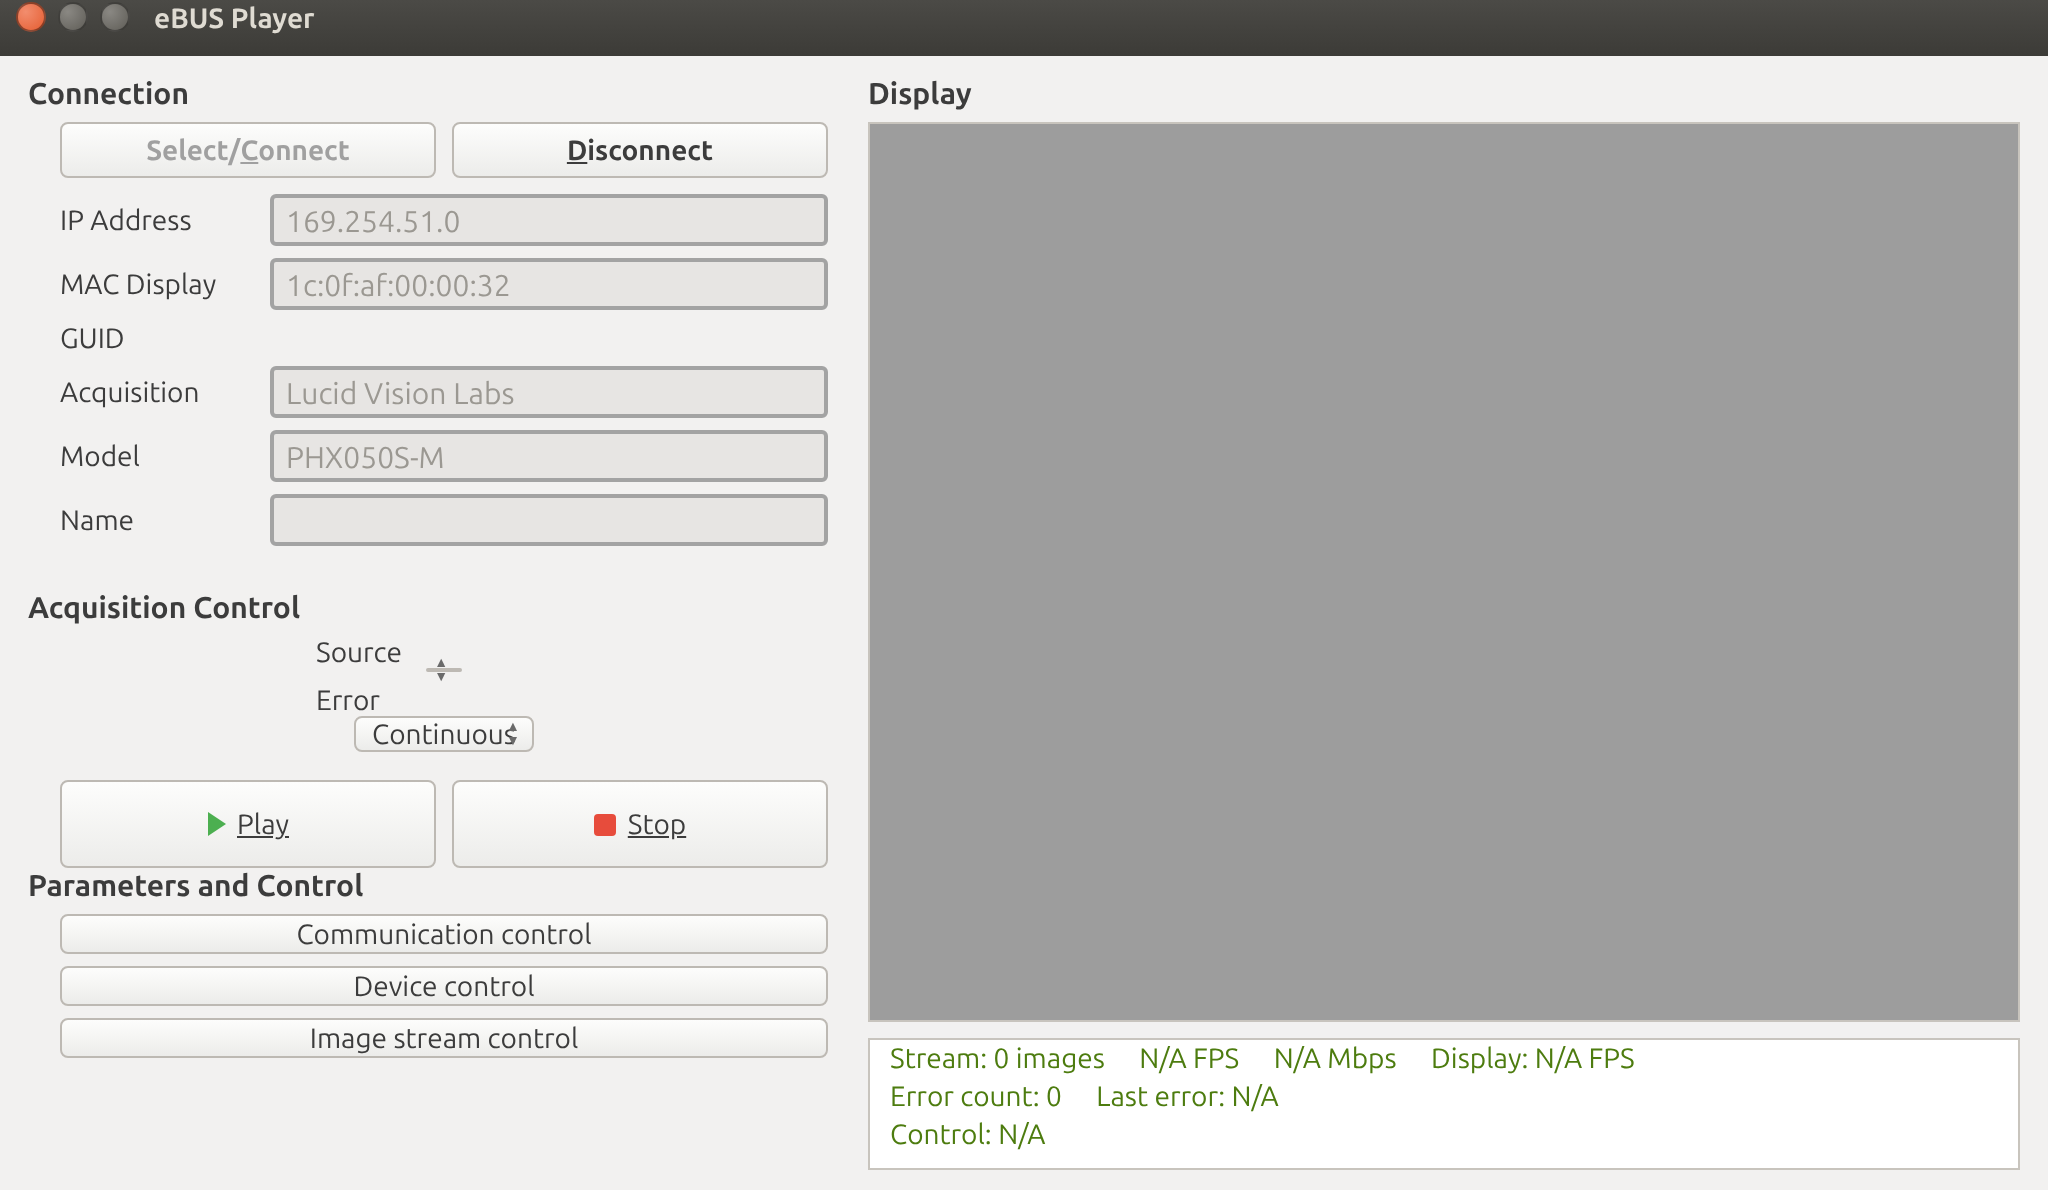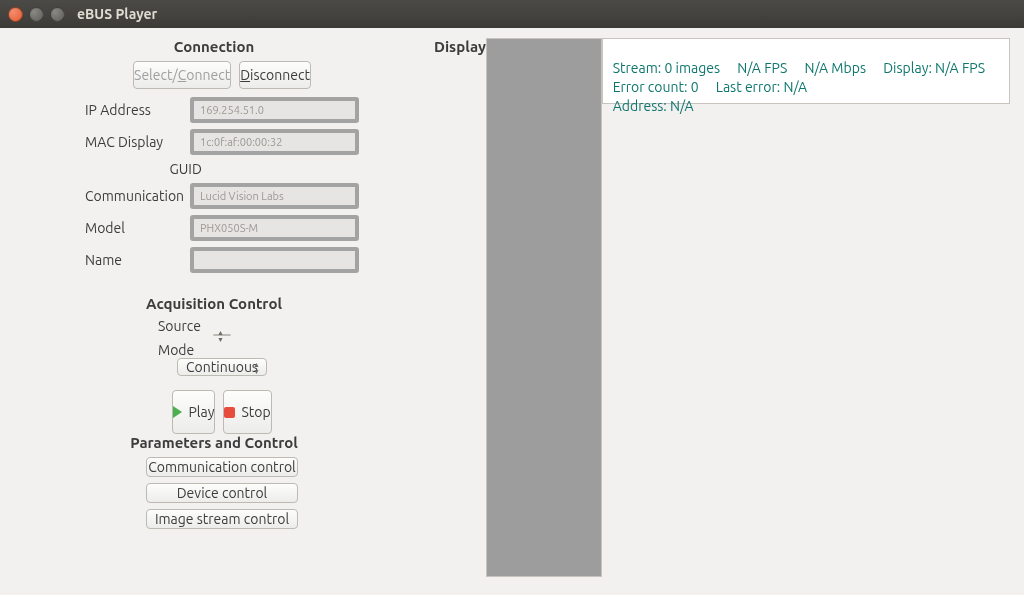--- a/index.html
+++ b/index.html
@@ -2,56 +2,56 @@
 <html><head>
   <meta charset="utf-8">
   <style>
     * { box-sizing: border-box; margin: 0; padding: 0; font-family: "Ubuntu", "Segoe UI", sans-serif; }
     body { background: #f2f1f0; color: #3c3c3c; font-size: 14px; width: 1024px; height: 595px; overflow: hidden; }
     
     .titlebar {
       height: 28px;
       background: linear-gradient(to bottom, #4b4a46, #3c3b37);
       display: flex;
-      align-items: center;
+      align-items: flex-start;
       padding: 1px 8px;
       gap: 6px;
     }
     .tb-btn {
       width: 15px; height: 15px; border-radius: 50%;
       border: 1px solid rgba(0,0,0,0.4);
     }
     .tb-close { background: radial-gradient(circle at 30% 30%, #f28d6e, #e55e32); }
     .tb-min, .tb-max { background: radial-gradient(circle at 30% 30%, #8a8883, #5f5d57); }
     .tb-title { color: #dfdbd2; font-weight: bold; font-size: 14px; margin-left: 6px; }
     
     .content { display: flex; padding: 10px 14px; gap: 20px; height: calc(595px - 28px); }
-    .left { width: 400px; display: flex; flex-direction: column; align-items: center; }
-    .right { flex: 1; display: flex; flex-direction: row; }
+    .left { width: 400px; display: flex; flex-direction: column; }
+    .right { flex: 1; display: flex; flex-direction: column; }
     
     .section-title { font-weight: bold; font-size: 15px; margin-bottom: 6px; color: #3c3c3c; }
     
-    .btn-row { display: flex; gap: 8px; margin-bottom: 8px; padding-left: 16px; }
+    .btn-row { display: flex; gap: 8px; margin-bottom: 8px; padding-left: 16px; font-weight: bold; }
     .btn {
       flex: 1; height: 28px;
       background: linear-gradient(to bottom, #fdfdfc, #ececea);
       border: 1px solid #bdb9b3; border-radius: 4px;
       display: flex; align-items: center; justify-content: center;
       color: #3c3c3c; cursor: pointer;
       font-size: 14px;
     }
     .btn.disabled { color: #a0a0a0; }
     .btn .ul { text-decoration: underline; }
     
     .field-row { display: flex; align-items: center; margin-bottom: 6px; padding-left: 16px; }
     .field-label { width: 105px; color: #3c3c3c; }
     .field-input {
       flex: 1; height: 26px; padding: 0 6px;
-      background: #e7e5e3; border: 4px solid #a3a3a3; border-radius: 3px;
-      color: #9b9892; font-size: 11px;
+      background: #e7e5e3; border: 2px solid #a3a3a3; border-radius: 3px;
+      color: #9b9892; font-size: 15px;
     }
     
     .acq-row { display: flex; align-items: center; margin-bottom: 6px; padding-left: 16px; flex-direction: column; }
     .acq-label { width: 128px; color: #3c3c3c; }
     .select-wrap {
       flex: 1; height: 26px;
       background: linear-gradient(to bottom, #fdfdfc, #ececea);
       border: 1px solid #bdb9b3; border-radius: 4px;
       display: flex; align-items: center; padding: 0 8px;
       position: relative;
@@ -62,21 +62,21 @@
       display: flex; flex-direction: column; gap: 1px;
       font-size: 7px; line-height: 6px; color: #6a6a6a;
     }
     
     .playstop-row { display: flex; gap: 8px; margin-top: 8px; padding-left: 16px; }
     .big-btn {
       flex: 1; height: 44px;
       background: linear-gradient(to bottom, #fdfdfc, #ececea);
       border: 1px solid #bdb9b3; border-radius: 4px;
       display: flex; align-items: center; justify-content: center; gap: 6px;
-      cursor: pointer; font-size: 14px;
+      cursor: pointer; font-size: 14px; text-decoration: underline;
     }
     .play-icon {
       width: 0; height: 0;
       border-top: 6px solid transparent;
       border-bottom: 6px solid transparent;
       border-left: 9px solid #4caf50;
     }
     .stop-icon {
       width: 11px; height: 11px; background: #e74c3c; border-radius: 2px;
     }
@@ -90,21 +90,21 @@
       cursor: pointer; font-size: 14px;
       margin-left: 16px;
     }
     
     .display-area {
       flex: 1; background: #9d9d9d; border: 1px solid #c8c4bd;
       margin-bottom: 8px;
     }
     .status-box {
       height: 66px; border: 1px solid #c8c4bd; background: #ffffff;
-      padding: 20px 10px; color: #0f766e; font-size: 14px;
+      padding: 0 10px; color: #4d7c0f; font-size: 14px;
       line-height: 19px;
     }
     .status-line span { margin-right: 14px; }
     
     .spacer-acq { margin-top: 16px; }
   </style>
 </head>
 <body>
 
 <div class="titlebar">
@@ -136,21 +136,21 @@
       <input class="field-input" readonly="" value="169.254.51.0" style="">
     </div>
     <div class="field-row">
       <div class="field-label">MAC Display</div>
       <input class="field-input" readonly="" value="1c:0f:af:00:00:32" style="">
     </div>
     <div class="field-row">
       <div class="field-label">GUID</div>
     </div>
     <div class="field-row">
-      <div class="field-label">Communication</div>
+      <div class="field-label">Acquisition</div>
       <input class="field-input" readonly="" value="Lucid Vision Labs" style="">
     </div>
     <div class="field-row">
       <div class="field-label">Model</div>
       <input class="field-input" readonly="" value="PHX050S-M" style="">
     </div>
     <div class="field-row">
       <div class="field-label">Name</div>
       <input class="field-input" value="" style="">
     </div>
@@ -161,21 +161,21 @@
       <div class="acq-label">Source</div>
       <div class="select-wrap disabled">
         <span></span>
         <div class="select-arrows">
             <span>▲</span>
             <span>▼</span>
           </div>
       </div>
     </div>
     <div class="acq-row">
-      <div class="acq-label">Mode</div>
+      <div class="acq-label">Error</div>
       <div class="select-wrap">
         <span>Continuous</span>
         <div class="select-arrows">
             <span>▲</span>
             <span>▼</span>
           </div>
       </div>
     </div>
 
     <div class="playstop-row">
@@ -205,17 +205,17 @@
         <span>Stream: 0 images</span>
         <span>N/A FPS</span>
         <span>N/A Mbps</span>
         <span>Display: N/A FPS</span>
       </div>
       <div class="status-line">
         <span>Error count: 0</span>
         <span>Last error: N/A</span>
       </div>
       <div class="status-line">
-        <span>Address: N/A</span>
+        <span>Control: N/A</span>
       </div>
     </div>
   </div>
 </div>
 
 </body></html>

